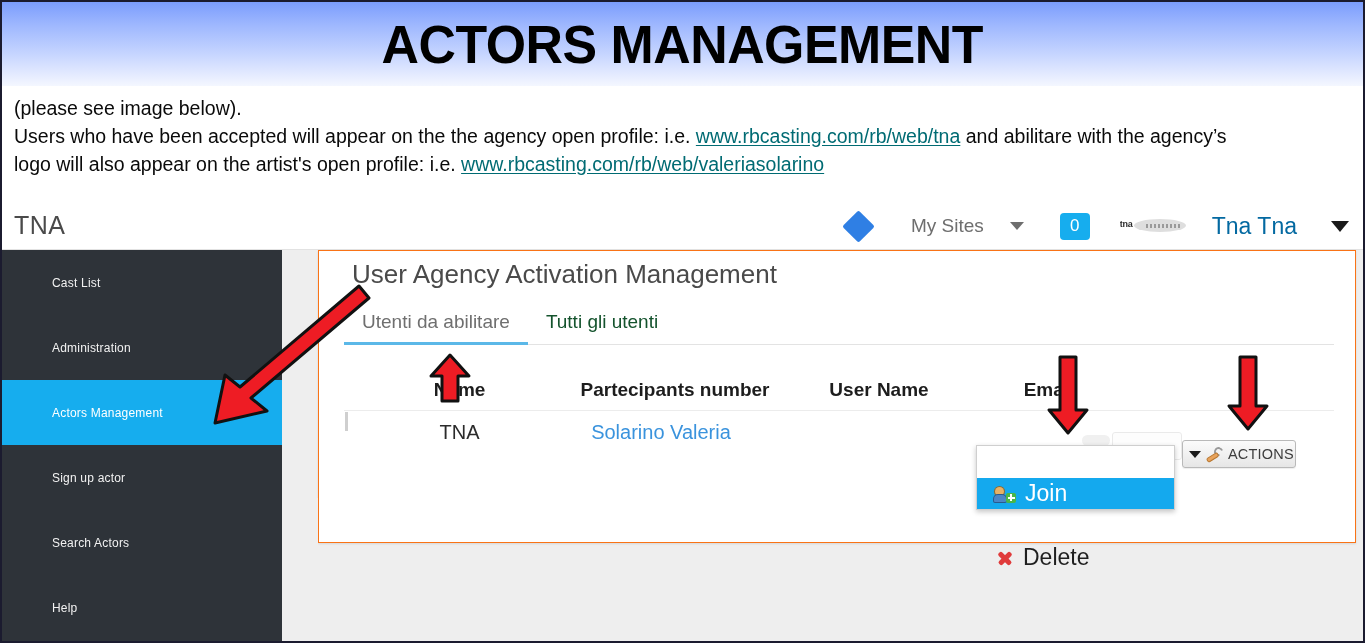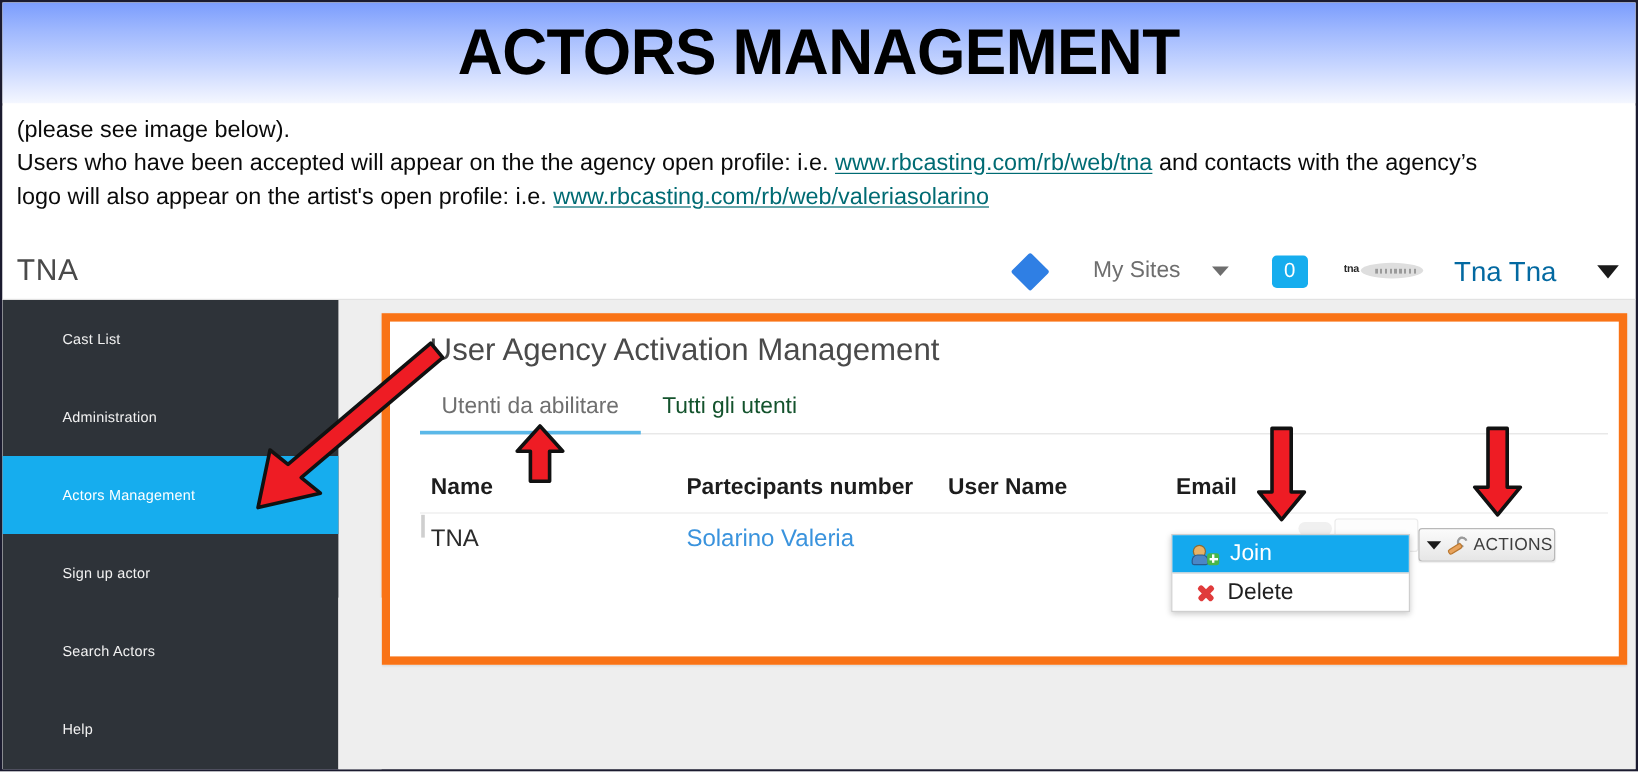--- a/index.html
+++ b/index.html
@@ -142,24 +142,25 @@
     padding-left: 50px;
     color: #f2f2f2; font-size: 12px;
     letter-spacing: 0.2px;
   }
   .side-item.active {
     background: #16adee; color: #ffffff;
   }
 
   
   .content {
-    position: absolute; left: 316px; top: 11px; width: 1038px; height: 293px;
-    background: #ffffff;
-    border: 7px solid #f97316;
+    position: absolute; left: 316px; top: 0; width: 1038px; height: 293px;
+    background: #ffffff;
+    border: 1px solid #f97316;
     box-shadow: 0 1px 2px rgba(0,0,0,0.10);
+    text-align: center;
   }
   .content-title {
     position: absolute; left: 33px; top: 8px;
     font-size: 26px; color: #4a4a4a; font-weight: 400;
   }
   .tabs {
     position: absolute; left: 25px; top: 58px; width: 990px; height: 36px;
     border-bottom: 1px solid #e3e3e3;
     display: flex; align-items: flex-start;
   }
@@ -249,21 +250,21 @@
   
   .menu {
     position: absolute; left: 974px; top: 443px;
     width: 199px; height: 65px;
     background: #ffffff;
     border: 1px solid #cfcfcf;
     box-shadow: 0 2px 5px rgba(0,0,0,0.22);
   }
   .menu-item {
     height: 31px; display: flex; align-items: center; gap: 9px;
-    padding-left: 18px; font-size: 19px; color: #1f1f1f;
+    padding-left: 18px; font-size: 23px; color: #1f1f1f; margin-top: 32px;
   }
   .menu-item.sel {
     background: #14a9ee; color: #ffffff;
   }
   .menu-sep { height: 1px; background: #cfcfcf; }
   .ic-join { position: relative; width: 21px; height: 18px; }
   .ic-join .p1 {
     position: absolute; left: 0; top: 2px; width: 9px; height: 9px;
     background: #e8b266; border-radius: 50%;
     box-shadow: 0 0 0 1px #8a6b33;
@@ -308,21 +309,21 @@
 <body>
 
 <div id="root">
 
   <div class="banner">
     <div class="banner-title">ACTORS MANAGEMENT</div>
   </div>
 
   <div class="desc">
     <p>(please see image below).</p>
-    <p class="linkline"><span>Users who have been accepted will appear on the the agency open profile: i.e.</span> <span class="weblink">www.rbcasting.com/rb/web/tna</span> <span>and contacts with the agency’s</span></p>
+    <p class="linkline"><span>Users who have been accepted will appear on the the agency open profile: i.e.</span> <span class="weblink">www.rbcasting.com/rb/web/tna</span> <span>and abilitare with the agency’s</span></p>
     <p class="linkline"><span>logo will also appear on the artist's open profile: i.e.</span> <span class="weblink">www.rbcasting.com/rb/web/valeriasolarino</span></p>
   </div>
 
   <div class="topbar">
     <div class="topbar-brand">TNA</div>
     <div class="topbar-right">
       <div class="diamond"></div>
       <div class="mysites">My Sites</div>
       <div class="caret-down"></div>
       <div class="badge-count">0</div>

